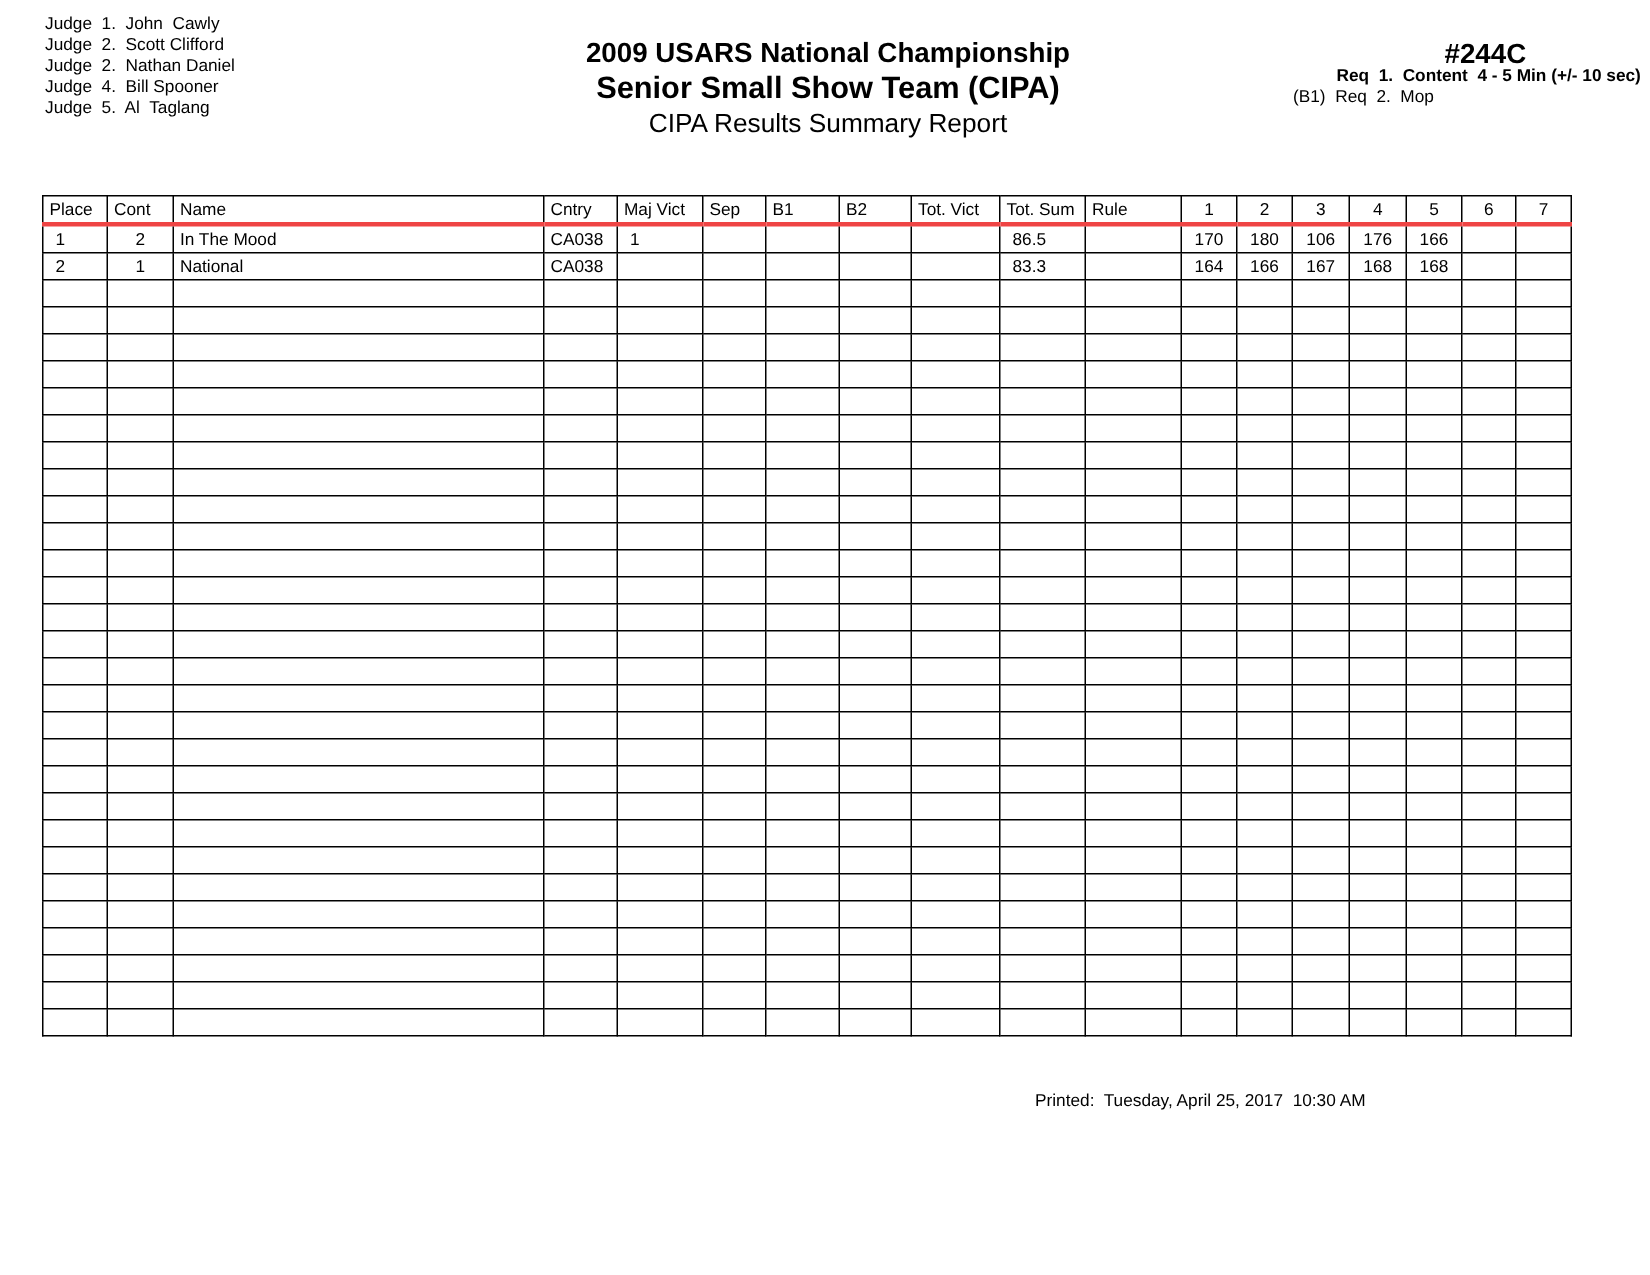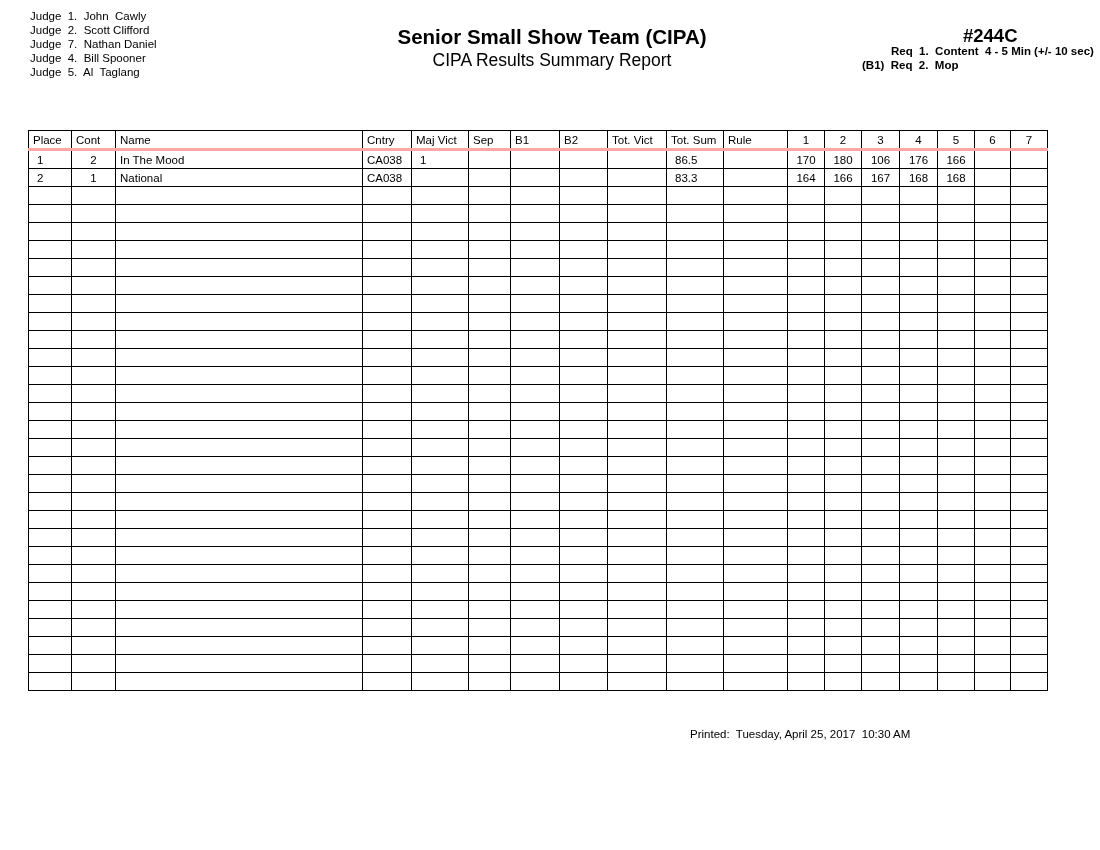--- a/index.html
+++ b/index.html
@@ -21,56 +21,57 @@
   .title4 { font-size: 17.5px; line-height: 22px; }
   .event-code {
     position: absolute; left: 963px; top: 25px;
     font-size: 18.5px; font-weight: bold;
   }
   .reqs {
     position: absolute; left: 862px; top: 44px;
     font-size: 11.5px; line-height: 14px;
   }
   .req1 { padding-left: 29px; white-space: pre; font-weight: bold; }
-  .req2 { white-space: pre; font-weight: bold; }
+  .req2 { white-space: pre; }
 
   table.results {
     position: absolute; left: 28px; top: 130px;
     border-collapse: collapse; table-layout: fixed;
     font-size: 11.5px;
   }
   table.results td, table.results th {
     border: 1.5px solid #000;
     height: 17px; padding: 0 0 0 4px;
     font-weight: normal; text-align: left;
     white-space: nowrap; overflow: hidden;
   }
   table.results thead th {
-    height: 17px; border-bottom: 3px solid #fca5a5;
+    height: 17px; border-bottom: 3px solid #ef4444;
   }
   table.results th.num, table.results td.num { text-align: center; padding: 0; }
   table.results td.ctr { text-align: center; padding-left: 0; }
   table.results td.indent { padding-left: 8px; }
   .printed {
     position: absolute; left: 690px; top: 728px;
     font-size: 11.5px; white-space: pre;
   }
 </style>
 </head>
 <body>
 
 <div class="judges">
   <div class="judge">Judge  1.  John  Cawly</div>
   <div class="judge">Judge  2.  Scott Clifford</div>
-  <div class="judge">Judge  7.  Nathan Daniel</div>
+  <div class="judge">Judge  2.  Nathan Daniel</div>
   <div class="judge">Judge  4.  Bill Spooner</div>
   <div class="judge">Judge  5.  Al  Taglang</div>
 </div>
 
 <div class="title-block">
+  <div class="title1">2009 USARS National Championship</div>
   <div class="title3">Senior Small Show Team (CIPA)</div>
   <div class="title4">CIPA Results Summary Report</div>
 </div>
 
 <div class="event-code">#244C</div>
 
 <div class="reqs">
   <div class="req1">Req  1.  Content  4 - 5 Min (+/- 10 sec)</div>
   <div class="req2">(B1)  Req  2.  Mop</div>
 </div>

